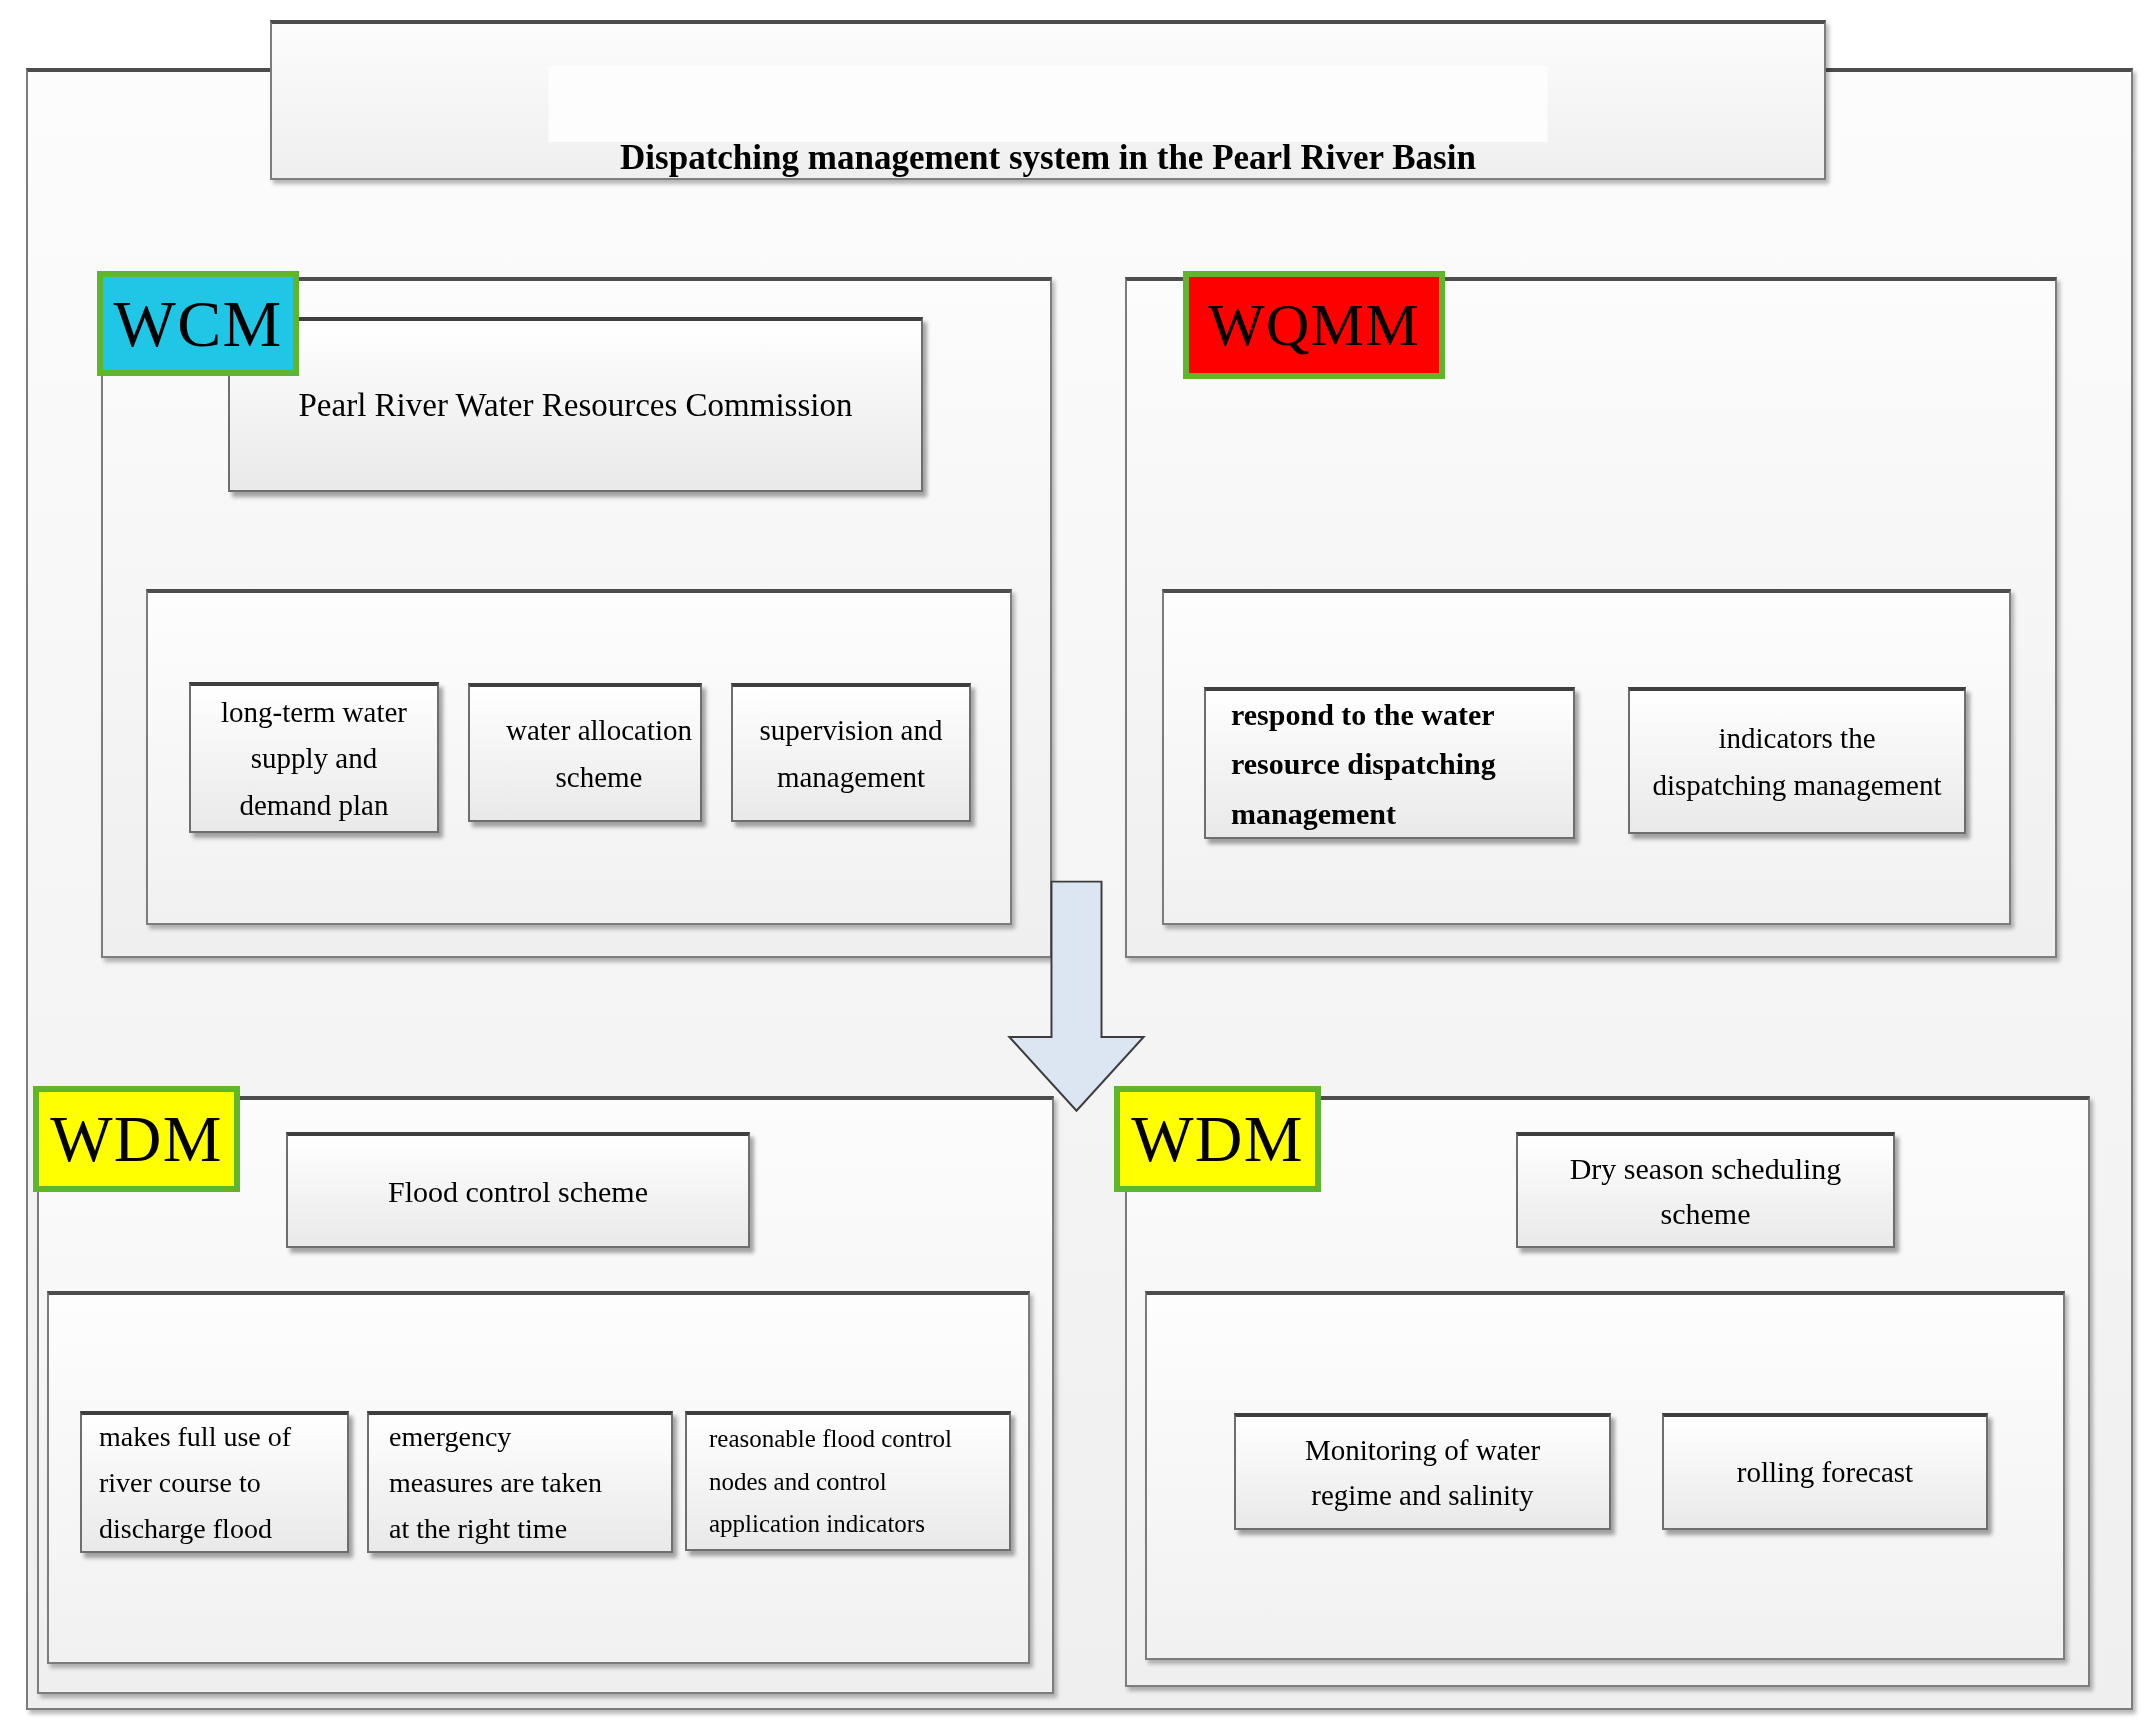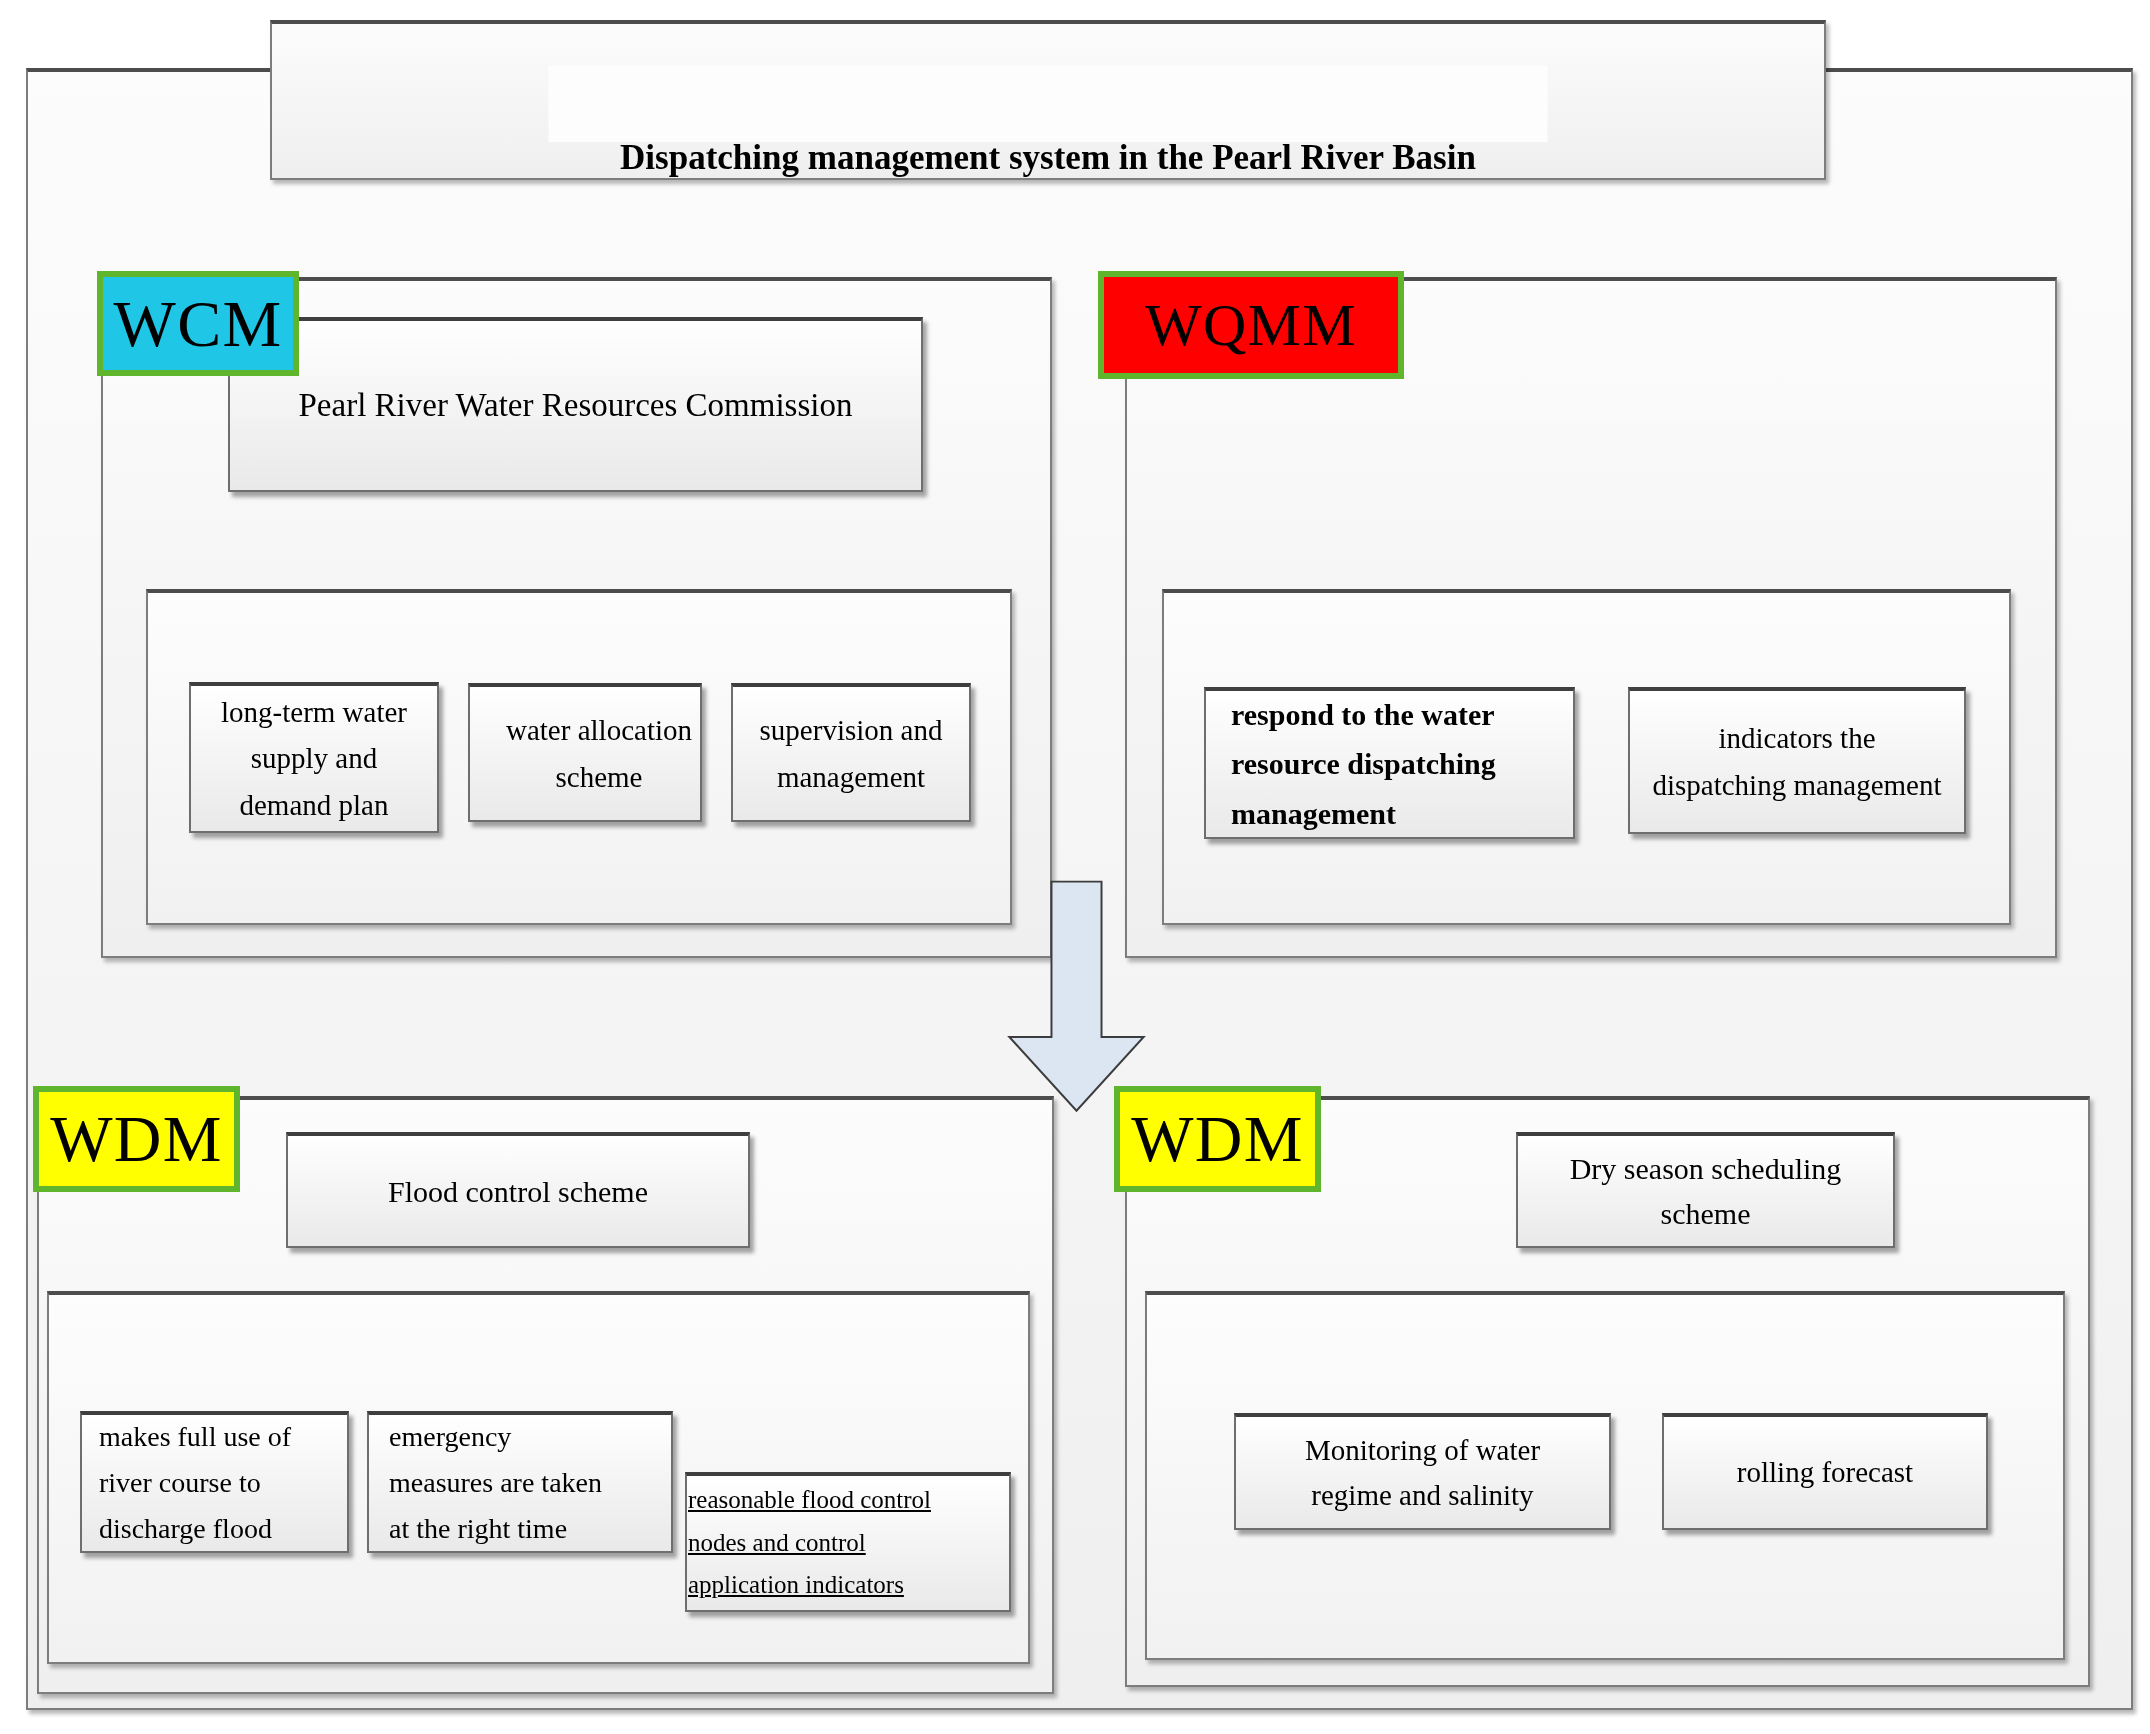--- a/index.html
+++ b/index.html
@@ -113,21 +113,21 @@
     <span class="wcm-item">water allocation
 scheme</span>
   </div>
   <div class="abs box" style="left:731px; top:683px; width:240px; height:139px;">
     <span class="wcm-item">supervision and
 management</span>
   </div>
 
   <div class="abs frame section-frame" style="left:1125px; top:277px; width:932px; height:681px;"></div>
 
-  <div class="abs tag" style="left: 1098px; top: 271px; width: 306px; height: 108px; font-size: 60px; background-color: rgb(254, 0, 0); border-color: rgb(95, 182, 44); justify-content: center;">
+  <div class="abs tag" style="left: 1183px; top: 271px; width: 262px; height: 108px; font-size: 60px; background-color: rgb(254, 0, 0); border-color: rgb(95, 182, 44); justify-content: center;">
     <span>WQMM</span>
   </div>
 
 
   <div class="abs frame sub-frame" style="left:1162px; top:589px; width:849px; height:336px;"></div>
 
   <div class="abs box left-align" style="left:1195px; top:687px; width:371px; height:152px; padding-left:25px;margin-left:9px;">
     <span class="wqmm-bold">respond to the water
 resource dispatching
 management</span>
@@ -156,21 +156,21 @@
   <div class="abs box left-align" style="left:80px; top:1411px; width:269px; height:142px; padding-left:17px;">
     <span class="wdml-item">makes full use of
 river course to
 discharge flood</span>
   </div>
   <div class="abs box left-align" style="left:367px; top:1411px; width:306px; height:142px; padding-left:20px;">
     <span class="wdml-item">emergency
 measures are taken
 at the right time</span>
   </div>
-  <div class="abs box left-align" style="left:685px; top:1472px; width:326px; height:140px; padding-left:1px;text-decoration:underline;">
+  <div class="abs box left-align" style="left:685px; top:1411px; width:326px; height:140px; padding-left:22px;">
     <span class="wdml-item-sm">reasonable flood control
 nodes and control
 application indicators</span>
   </div>
 
   <div class="abs frame section-frame" style="left:1125px; top:1096px; width:965px; height:591px;"></div>
 
   <div class="abs tag" style="left: 1114px; top: 1086px; width: 207px; height: 106px; background-color: rgb(255, 255, 0); border-color: rgb(95, 182, 44);">
     <span>WDM</span>
   </div>

